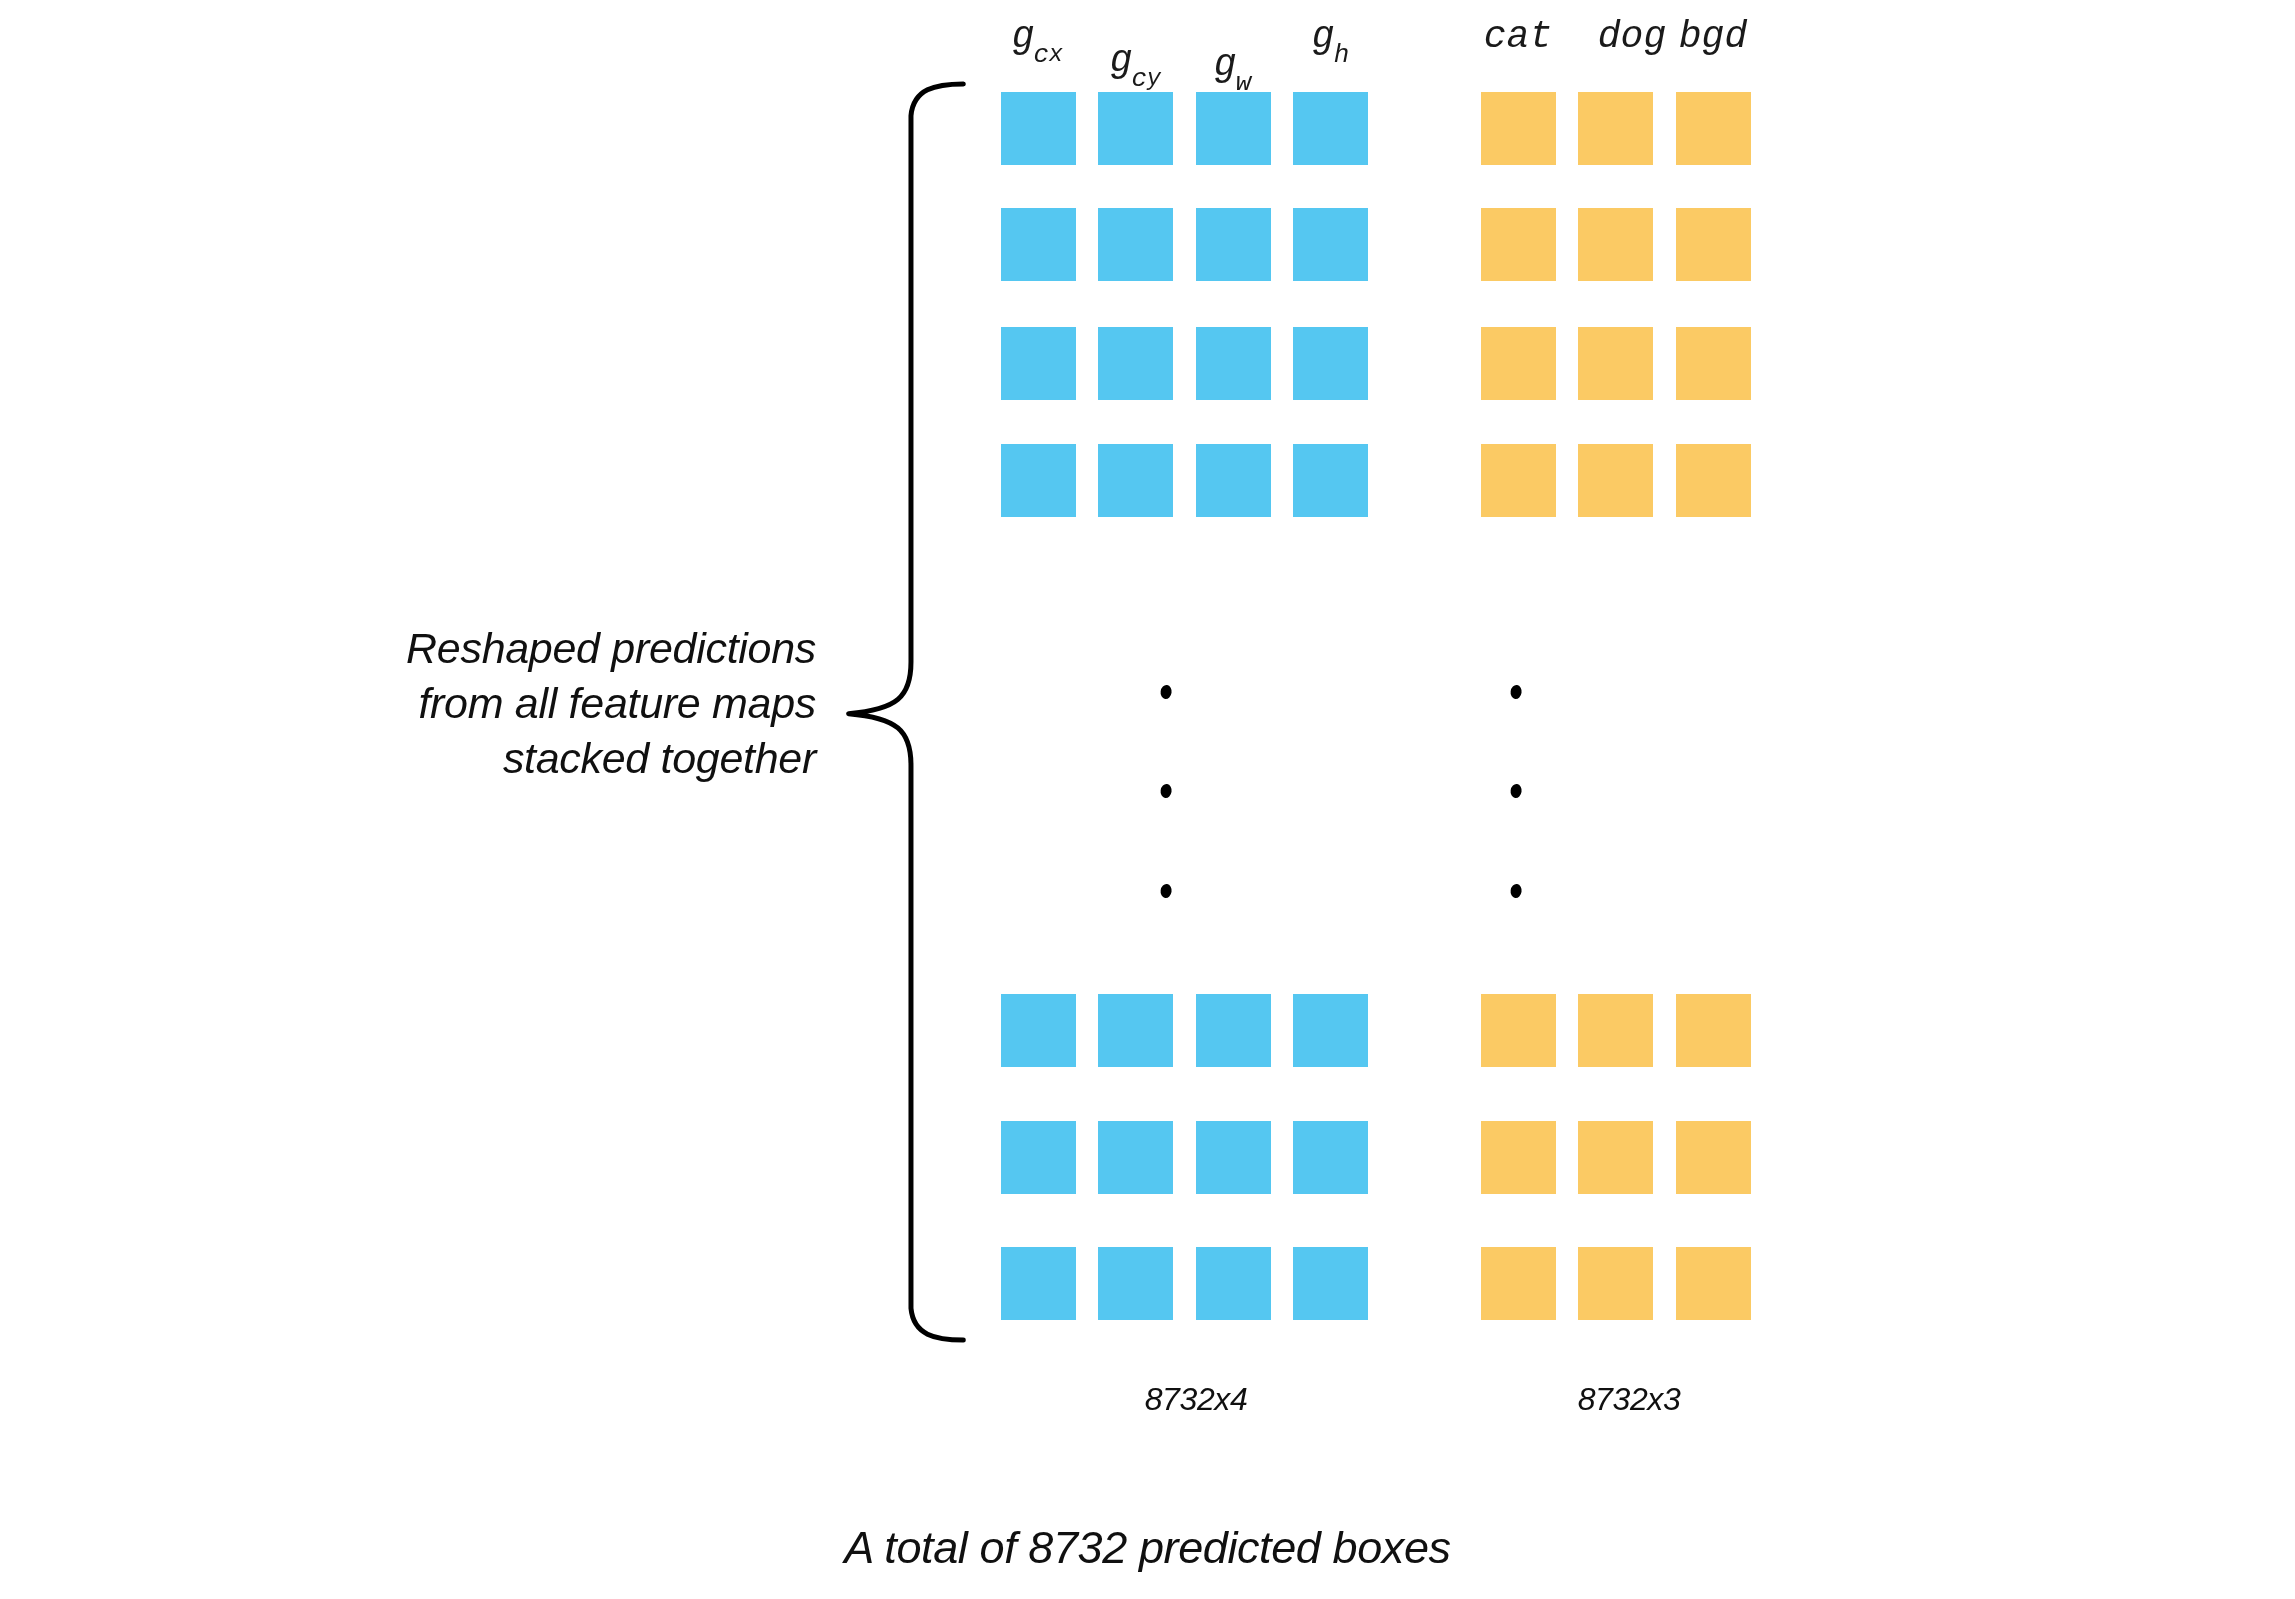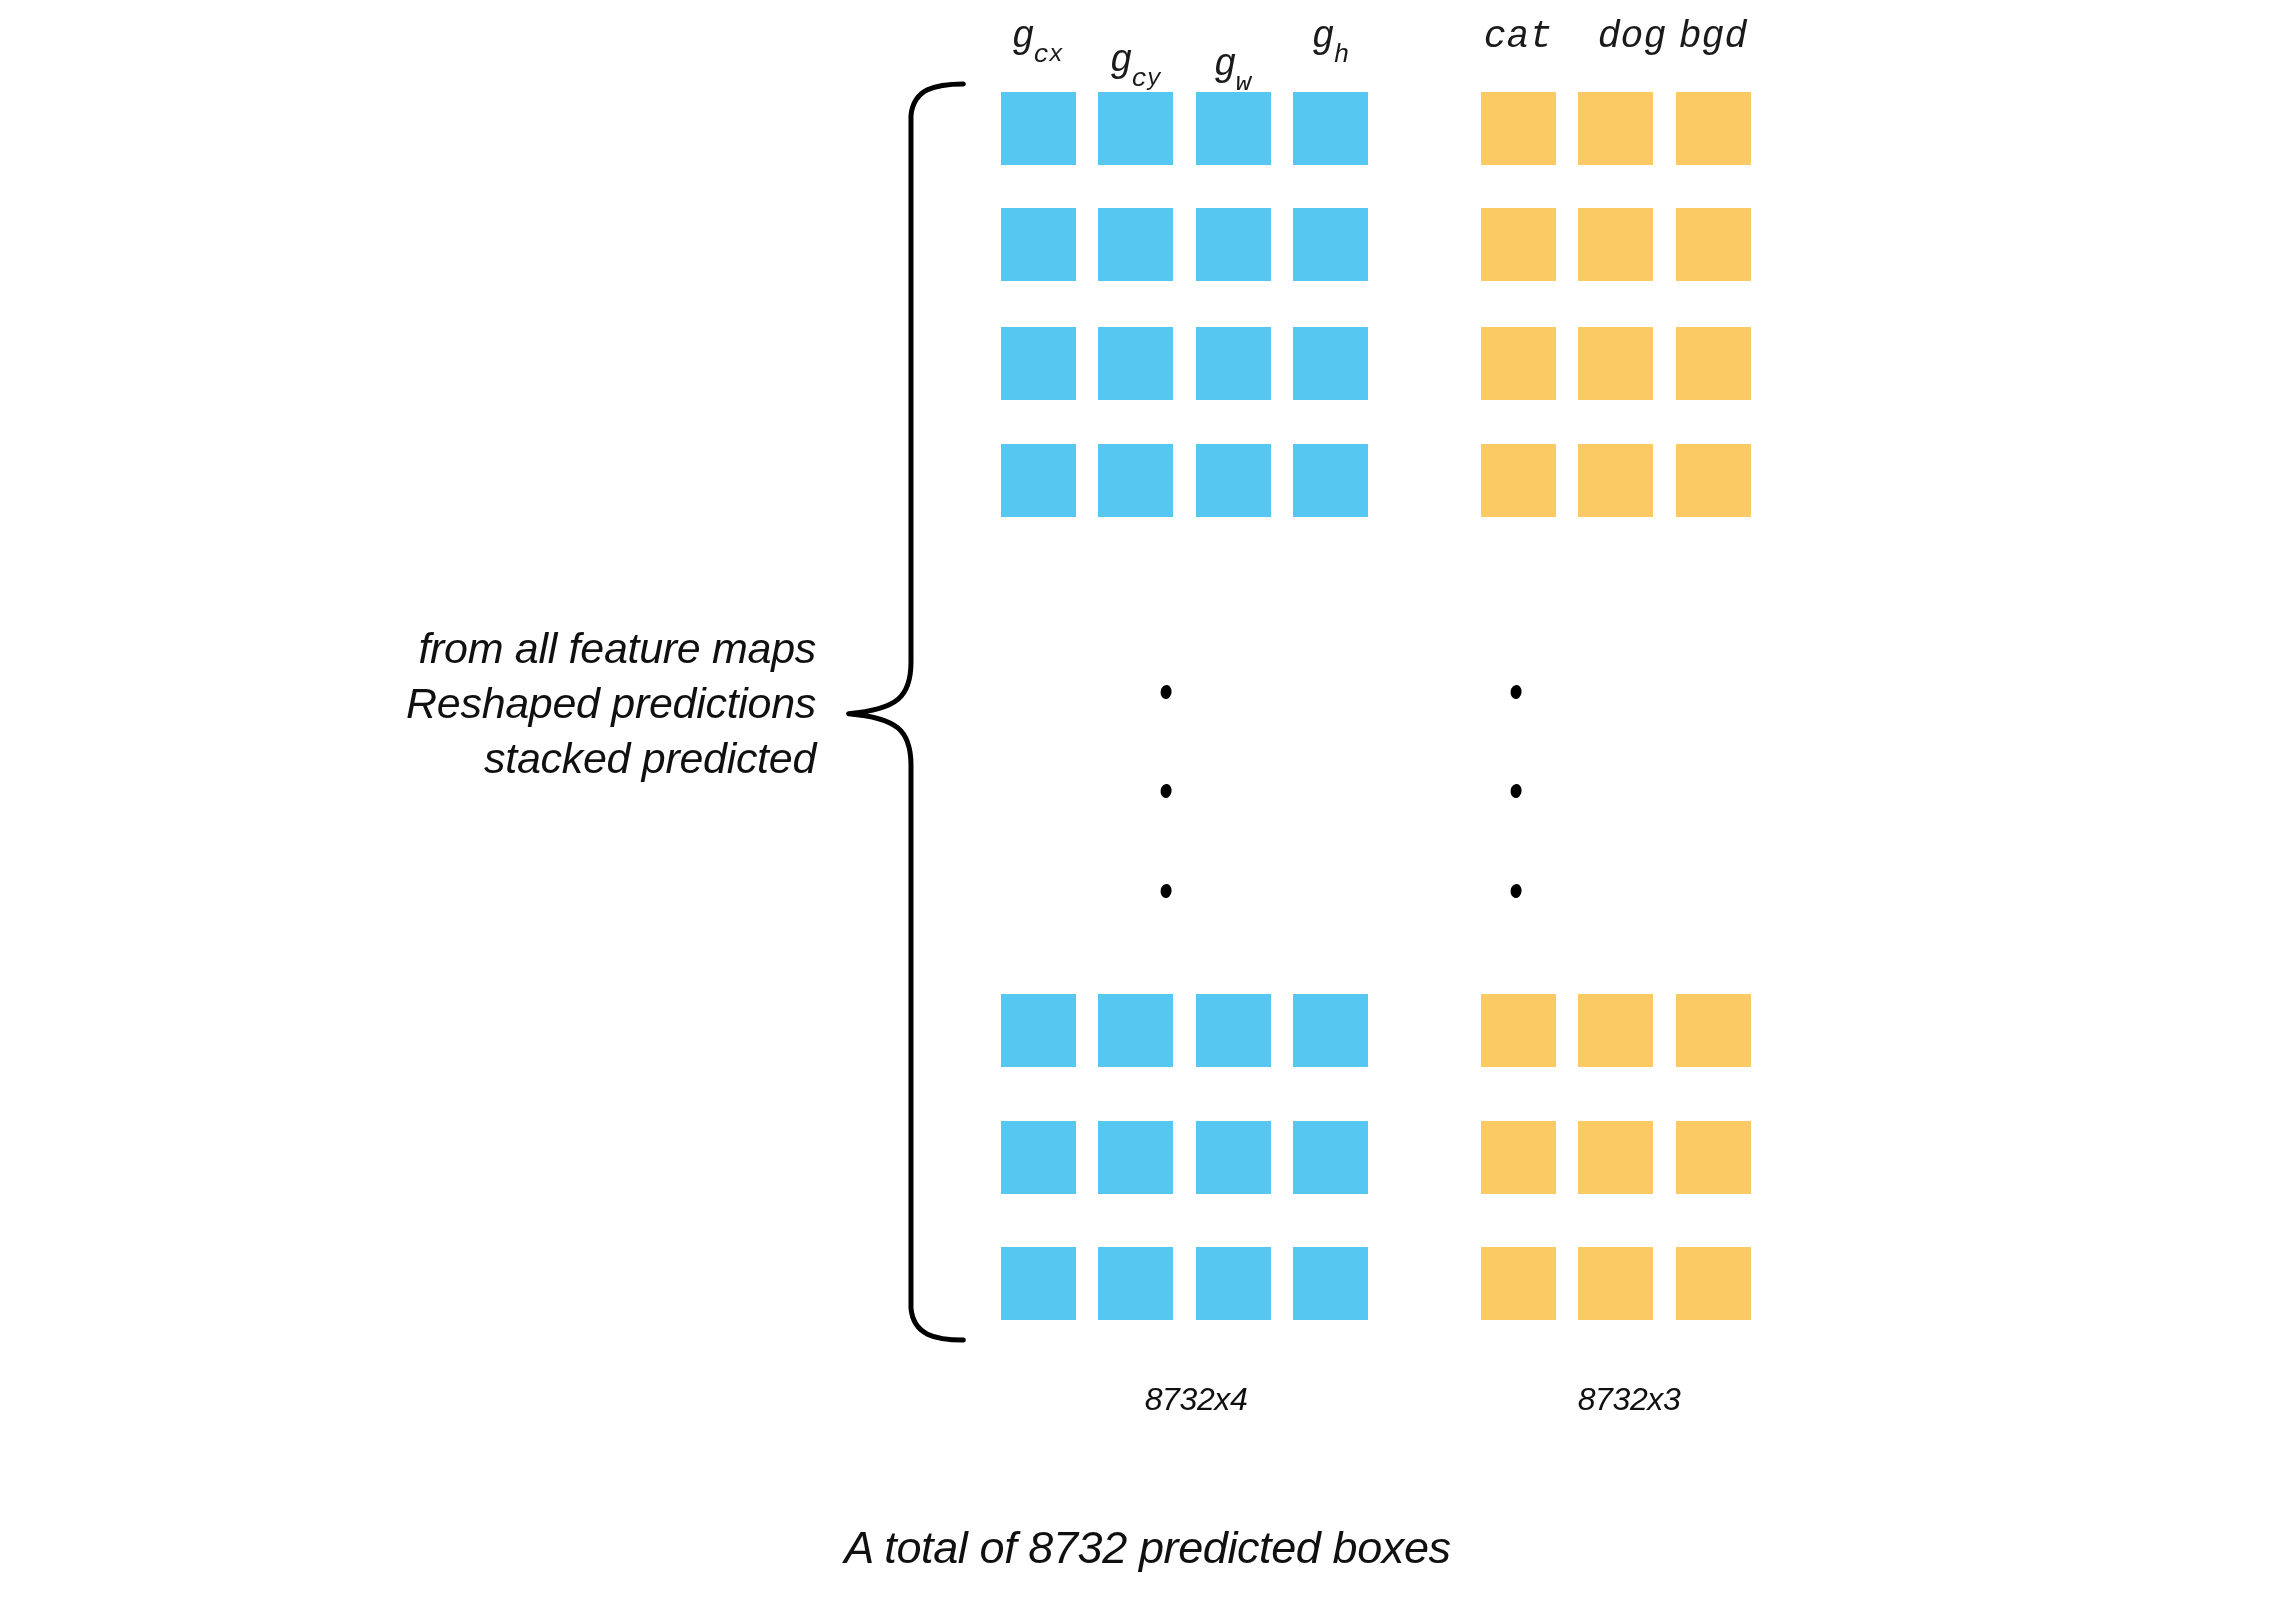--- a/index.html
+++ b/index.html
@@ -210,23 +210,23 @@
                C 118 6, 92 12, 89 44
                L 89 700
                C 89 742, 72 757, 14 762
                C 72 767, 89 782, 89 824
                L 89 1476
                C 92 1508, 118 1514, 152 1514" fill="none" stroke="#000000" stroke-width="6" stroke-linecap="round" stroke-linejoin="round"></path>
     </svg>
   </div>
 
   <div class="side-caption">
+    <span class="line">Reshaped predictions</span>
     <span class="line">from all feature maps</span>
-    <span class="line">Reshaped predictions</span>
-    <span class="line">stacked predicted</span>
+    <span class="line">stacked together</span>
   </div>
 
   <div class="shape-label" style="left:1196px; top:1383px;">8732x4</div>
   <div class="shape-label" style="left:1629px; top:1383px;">8732x3</div>
 
   <div class="total-caption">A total of 8732 predicted boxes</div>
 
 </div>
 
 

